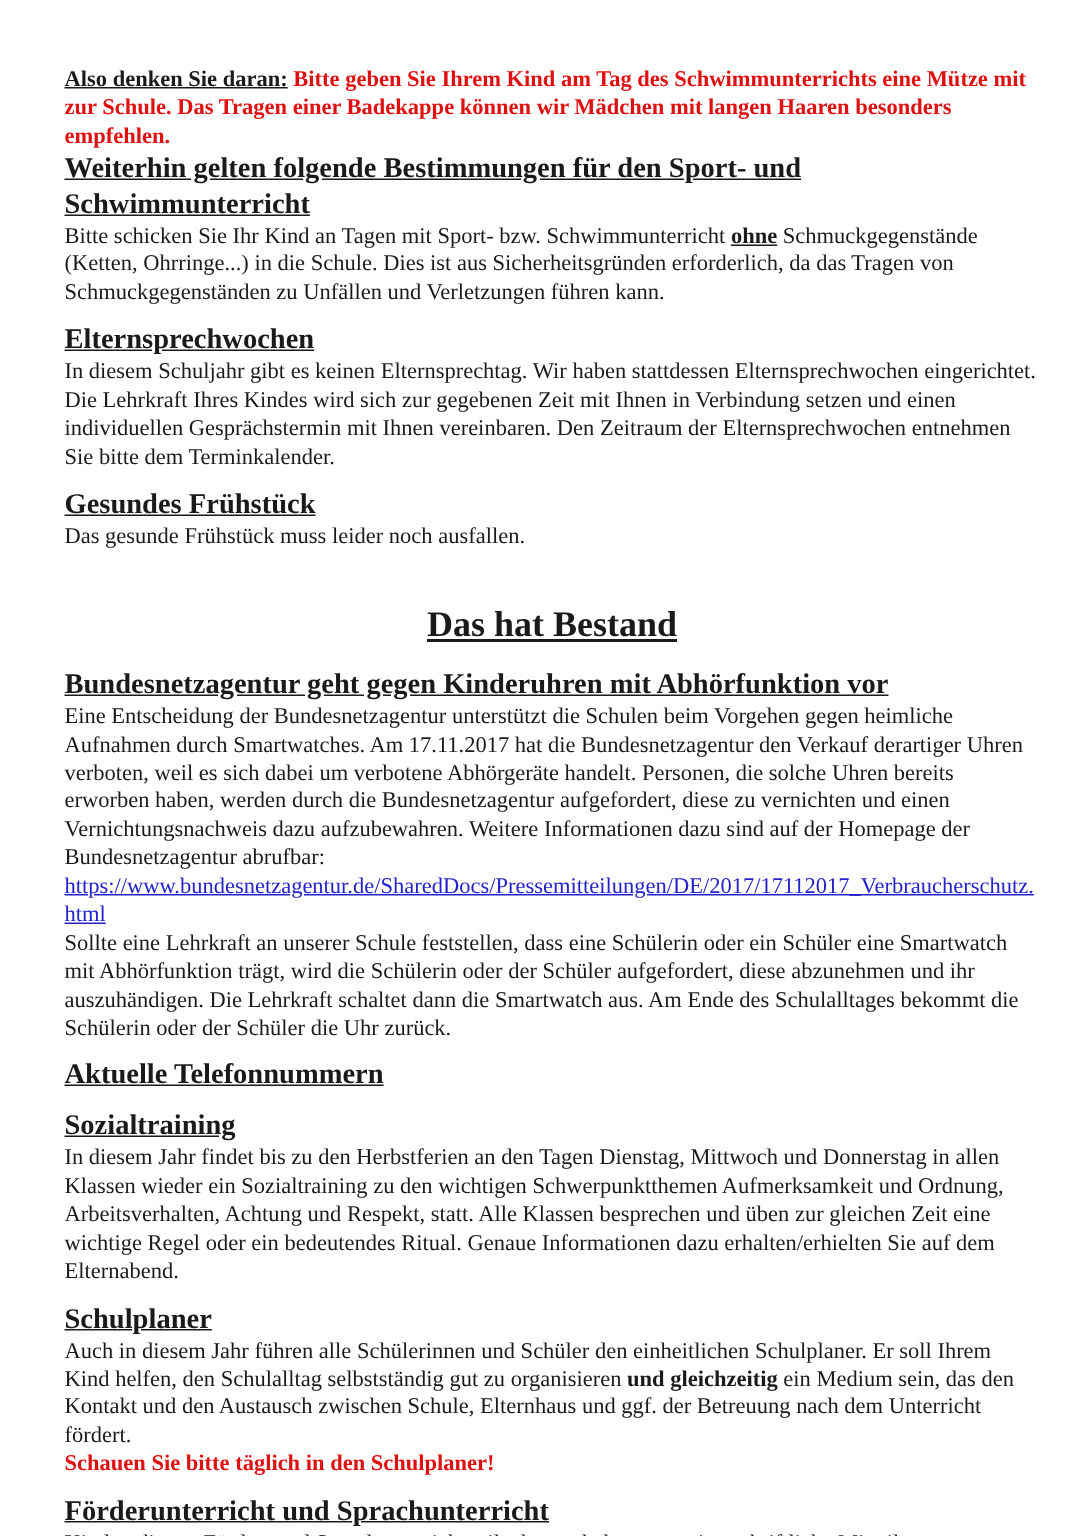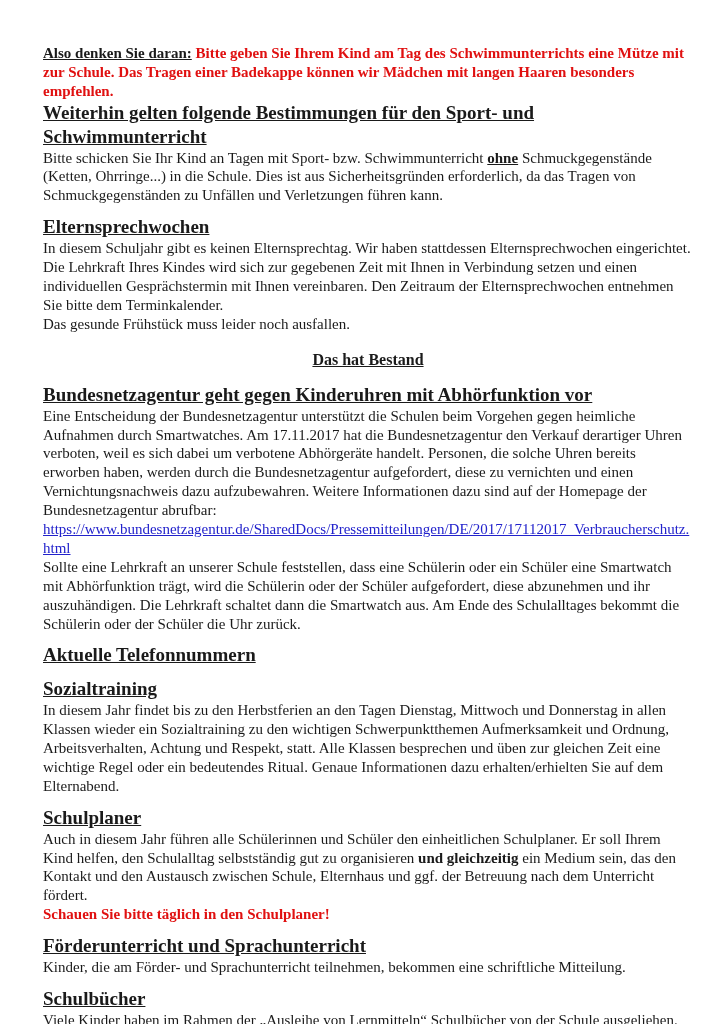--- a/index.html
+++ b/index.html
@@ -19,24 +19,24 @@
   .para { margin: 0; }
   h2.heading {
     font-size: 19px;
     font-weight: bold;
     text-decoration: underline;
     margin: 10px 0 0 0;
   }
   h2.heading.tight { margin-top: 0; }
   h1.center-heading {
     text-align: center;
-    font-size: 16px;
+    font-size: 24px;
     font-weight: bold;
     text-decoration: underline;
-    margin: 16px 0 13px 0;
+    margin: 34px 0 13px 0;
   }
   .run-normal { font-weight: normal; }
   .run-bold { font-weight: bold; text-align: right; }
   .run-bold-underline { font-weight: bold; text-decoration: underline; }
   .run-red-bold { font-weight: bold; color: var(--red, #e01010); }
   a.run-link {
     color: var(--link, #2222cc);
     text-decoration: underline;
     overflow-wrap: anywhere;
     word-break: break-all;
@@ -46,20 +46,21 @@
 </head>
 <body>
 
 <div class="page">
   <div id="doc">
       <p class="para"><span class="run-bold-underline">Also denken Sie daran:</span><span class="run-normal"> </span><span class="run-red-bold">Bitte geben Sie Ihrem Kind am Tag des Schwimmunterrichts eine Mütze mit zur Schule. Das Tragen einer Badekappe können wir Mädchen mit langen Haaren besonders empfehlen.</span></p>
       <h2 class="heading tight">Weiterhin gelten folgende Bestimmungen für den Sport- und Schwimmunterricht</h2>
       <p class="para"><span class="run-normal">Bitte schicken Sie Ihr Kind an Tagen mit Sport- bzw. Schwimmunterricht </span><span class="run-bold-underline">ohne</span><span class="run-normal"> Schmuckgegenstände (Ketten, Ohrringe...) in die Schule. Dies ist aus Sicherheitsgründen erforderlich, da das Tragen von Schmuckgegenständen zu Unfällen und Verletzungen führen kann.</span></p>
       <h2 class="heading">Elternsprechwochen</h2>
       <p class="para"><span class="run-normal">In diesem Schuljahr gibt es keinen Elternsprechtag. Wir haben stattdessen Elternsprechwochen eingerichtet. Die Lehrkraft Ihres Kindes wird sich zur gegebenen Zeit mit Ihnen in Verbindung setzen und einen individuellen Gesprächstermin mit Ihnen vereinbaren.  Den Zeitraum der Elternsprechwochen entnehmen Sie bitte dem Terminkalender.</span></p>
+      <h2 class="heading">Gesundes Frühstück</h2>
       <p class="para"><span class="run-normal">Das gesunde Frühstück muss leider noch ausfallen.</span></p>
       <h1 class="center-heading">Das hat Bestand</h1>
       <h2 class="heading tight">Bundesnetzagentur geht gegen Kinderuhren mit Abhörfunktion vor</h2>
       <p class="para"><span class="run-normal">Eine Entscheidung der Bundesnetzagentur unterstützt die Schulen beim Vorgehen gegen heimliche Aufnahmen durch Smartwatches. Am 17.11.2017 hat die Bundesnetzagentur den Verkauf derartiger Uhren verboten, weil es sich dabei um verbotene Abhörgeräte handelt. Personen, die solche Uhren bereits erworben haben, werden durch die Bundesnetzagentur aufgefordert, diese zu vernichten und einen Vernichtungsnachweis dazu aufzubewahren. Weitere Informationen dazu sind auf der Homepage der Bundesnetzagentur abrufbar:</span></p>
       <p class="para"><a class="run-link" href="#">https://www.bundesnetzagentur.de/SharedDocs/Pressemitteilungen/DE/2017/17112017_Verbraucherschutz.html</a></p>
       <p class="para"><span class="run-normal">Sollte eine Lehrkraft an unserer Schule feststellen,  dass eine Schülerin oder ein Schüler eine Smartwatch mit Abhörfunktion trägt, wird die Schülerin oder der Schüler aufgefordert, diese abzunehmen und ihr auszuhändigen. Die Lehrkraft schaltet dann die Smartwatch aus. Am Ende des Schulalltages bekommt die Schülerin oder der Schüler die Uhr zurück.</span></p>
       <h2 class="heading">Aktuelle Telefonnummern</h2>
       <h2 class="heading">Sozialtraining</h2>
       <p class="para"><span class="run-normal">In diesem Jahr findet bis zu den Herbstferien an den Tagen Dienstag, Mittwoch und Donnerstag in allen Klassen wieder ein Sozialtraining zu den wichtigen Schwerpunktthemen Aufmerksamkeit und Ordnung, Arbeitsverhalten, Achtung und Respekt, statt. Alle Klassen besprechen und üben zur gleichen Zeit eine wichtige Regel oder ein bedeutendes Ritual. Genaue Informationen dazu erhalten/erhielten Sie auf dem Elternabend.</span></p>
       <h2 class="heading">Schulplaner</h2>

